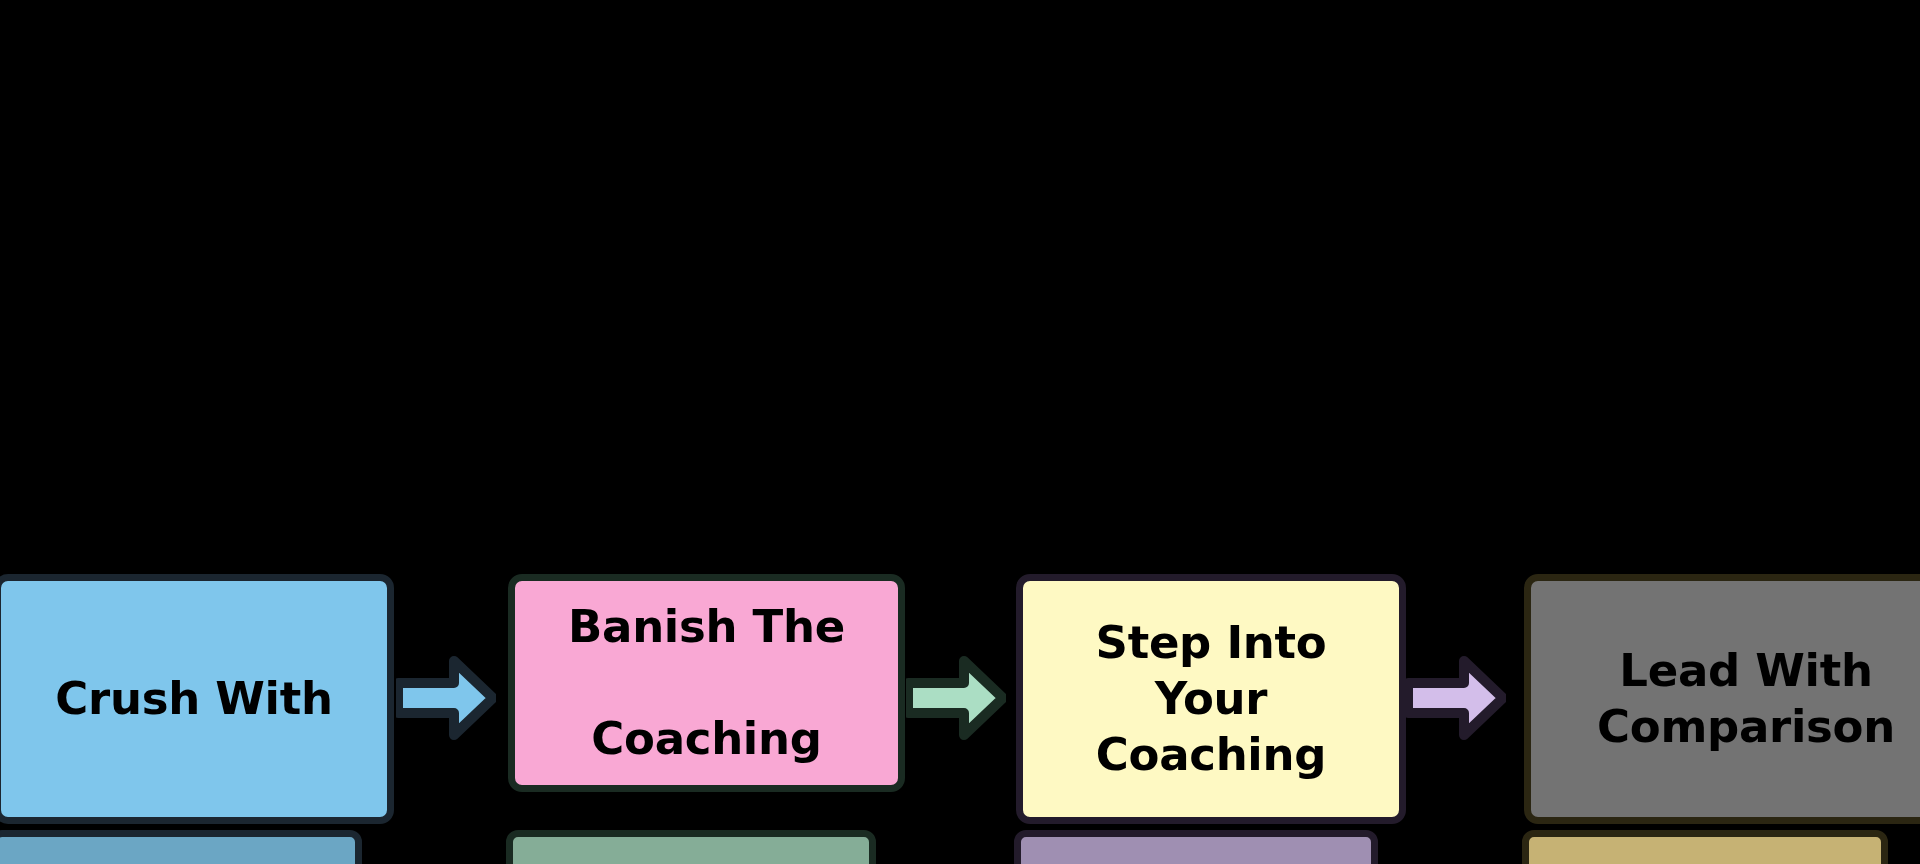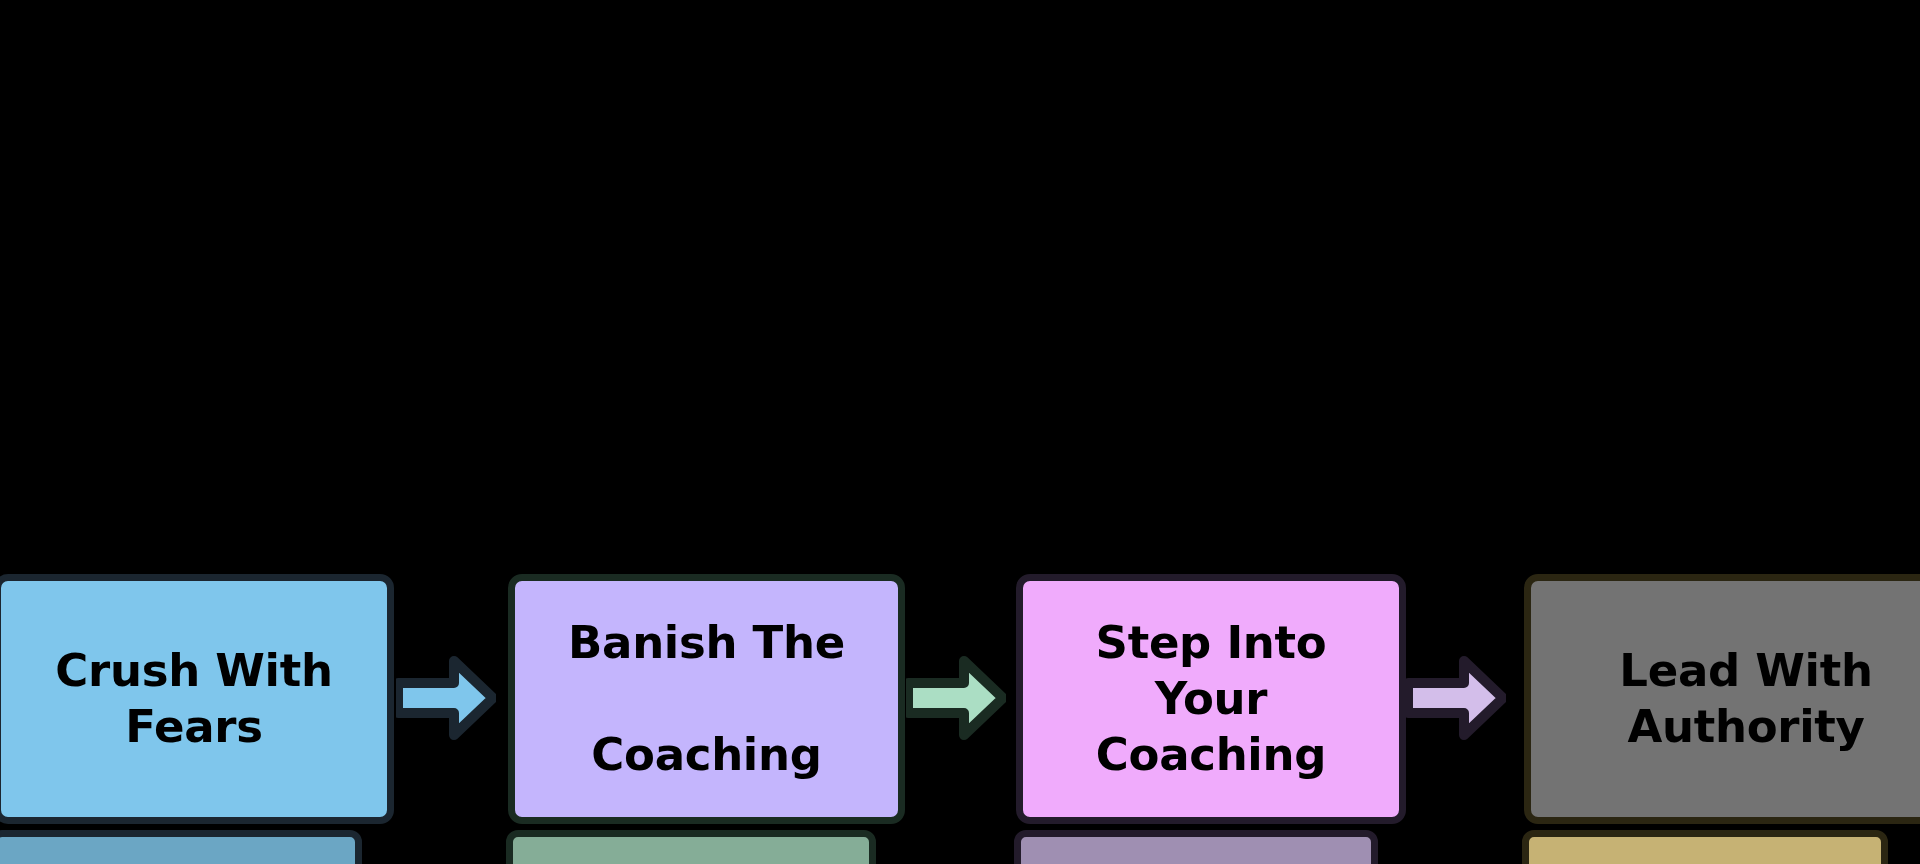--- a/index.html
+++ b/index.html
@@ -62,61 +62,60 @@
   .arrow svg { display: block; width: 100%; height: 100%; }
 </style>
 </head>
 <body>
 
 <div id="stage" style="background: rgb(0, 0, 0);">
 
   <div class="node" id="n1" style="left: -6px; top: 574px; width: 400px; height: 250px; background: rgb(127, 198, 236); border-color: rgb(27, 38, 48); color: rgb(0, 0, 0);">
     <span class="label">
       <span>Crush With</span><br>
-      <span>Fears</span>
     </span>
   </div>
   <div class="node-shelf" id="s1" style="left: -10px; top: 830px; width: 372px; background: rgb(107, 166, 196); border-color: rgb(27, 38, 48);"></div>
 
   <div class="arrow" id="a1" style="left: 396px; top: 655px;">
     <svg viewBox="0 0 100 86" preserveAspectRatio="none">
       <path d="M2,28 L58,28 L58,6 L97,43 L58,80 L58,58 L2,58 Z" fill="#7FC6EC" stroke="#1b2630" stroke-width="10" stroke-linejoin="round" id="a1p"></path>
     </svg>
   </div>
 
-  <div class="node" id="n2" style="left: 508px; top: 574px; width: 397px; height: 250px; background: #c4b5fd; border-color: rgb(26, 43, 34); color: rgb(0, 0, 0);">
+  <div class="node" id="n2" style="left: 508px; top: 574px; width: 397px; height: 218px; background: #f9a8d4; border-color: rgb(26, 43, 34); color: rgb(0, 0, 0);">
     <span class="label">
       <span>Banish The</span><br>
       <br>
       <span>Coaching</span>
     </span>
   </div>
   <div class="node-shelf" id="s2" style="left: 506px; top: 830px; width: 370px; background: rgb(133, 173, 151); border-color: rgb(26, 43, 34);"></div>
 
   <div class="arrow" id="a2" style="left: 906px; top: 655px;">
     <svg viewBox="0 0 100 86" preserveAspectRatio="none">
       <path d="M2,28 L58,28 L58,6 L97,43 L58,80 L58,58 L2,58 Z" fill="#ABDEC4" stroke="#1a2b22" stroke-width="10" stroke-linejoin="round" id="a2p"></path>
     </svg>
   </div>
 
-  <div class="node" id="n3" style="left: 1016px; top: 574px; width: 390px; height: 250px; background: #f0abfc; border-color: rgb(35, 27, 43); color: rgb(0, 0, 0);">
+  <div class="node" id="n3" style="left: 1016px; top: 574px; width: 390px; height: 250px; background: #fef9c3; border-color: rgb(35, 27, 43); color: rgb(0, 0, 0);">
     <span class="label">
       <span>Step Into Your</span><br>
       <span>Coaching</span><br>
     </span>
   </div>
   <div class="node-shelf" id="s3" style="left: 1014px; top: 830px; width: 364px; background: rgb(159, 143, 178); border-color: rgb(35, 27, 43);"></div>
 
   <div class="arrow" id="a3" style="left: 1406px; top: 655px;">
     <svg viewBox="0 0 100 86" preserveAspectRatio="none">
       <path d="M2,28 L58,28 L58,6 L97,43 L58,80 L58,58 L2,58 Z" fill="#D3BEEA" stroke="#231b2b" stroke-width="10" stroke-linejoin="round" id="a3p"></path>
     </svg>
   </div>
 
   <div class="node" id="n4" style="left: 1524px; top: 574px; width: 444px; height: 250px; background: #737373; border-color: rgb(43, 38, 18); color: rgb(0, 0, 0);">
     <span class="label">
       <span>Lead With</span><br>
-      <span>Authority</span>
+      <span>Comparison</span>
     </span>
   </div>
   <div class="node-shelf" id="s4" style="left: 1522px; top: 830px; width: 366px; background: rgb(198, 178, 116); border-color: rgb(43, 38, 18);"></div>
 
 </div>
 
 </body></html>

